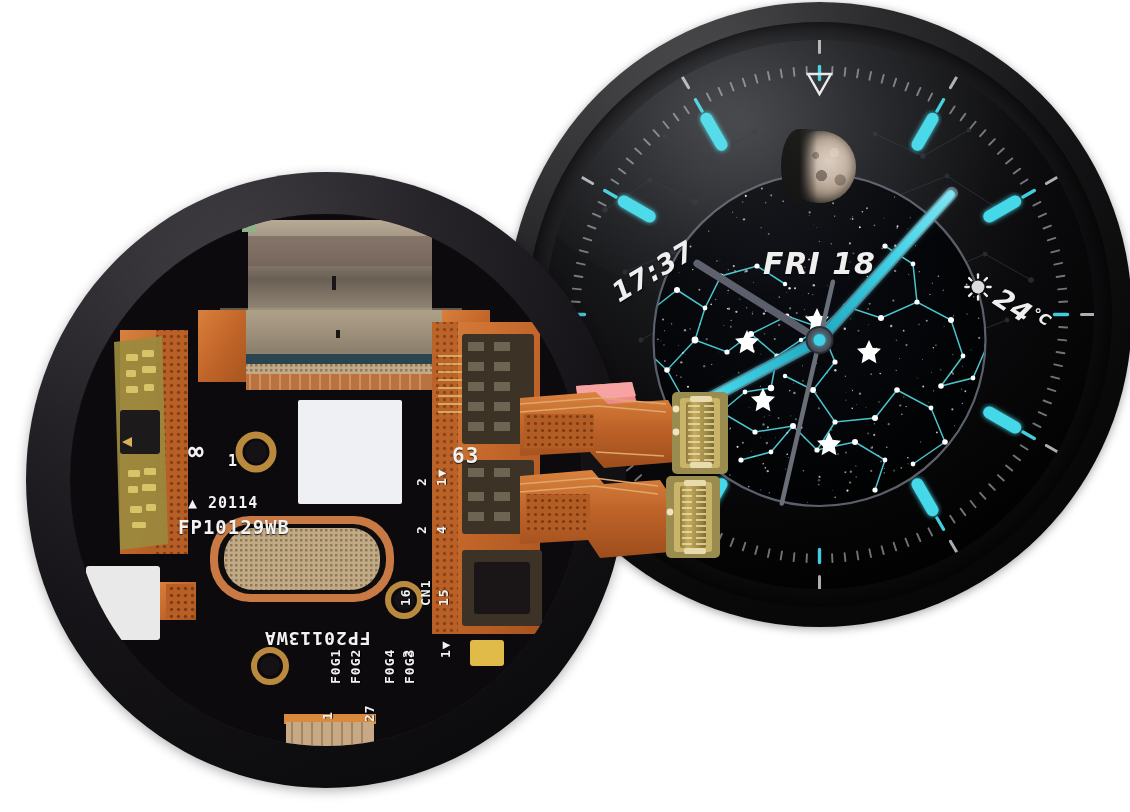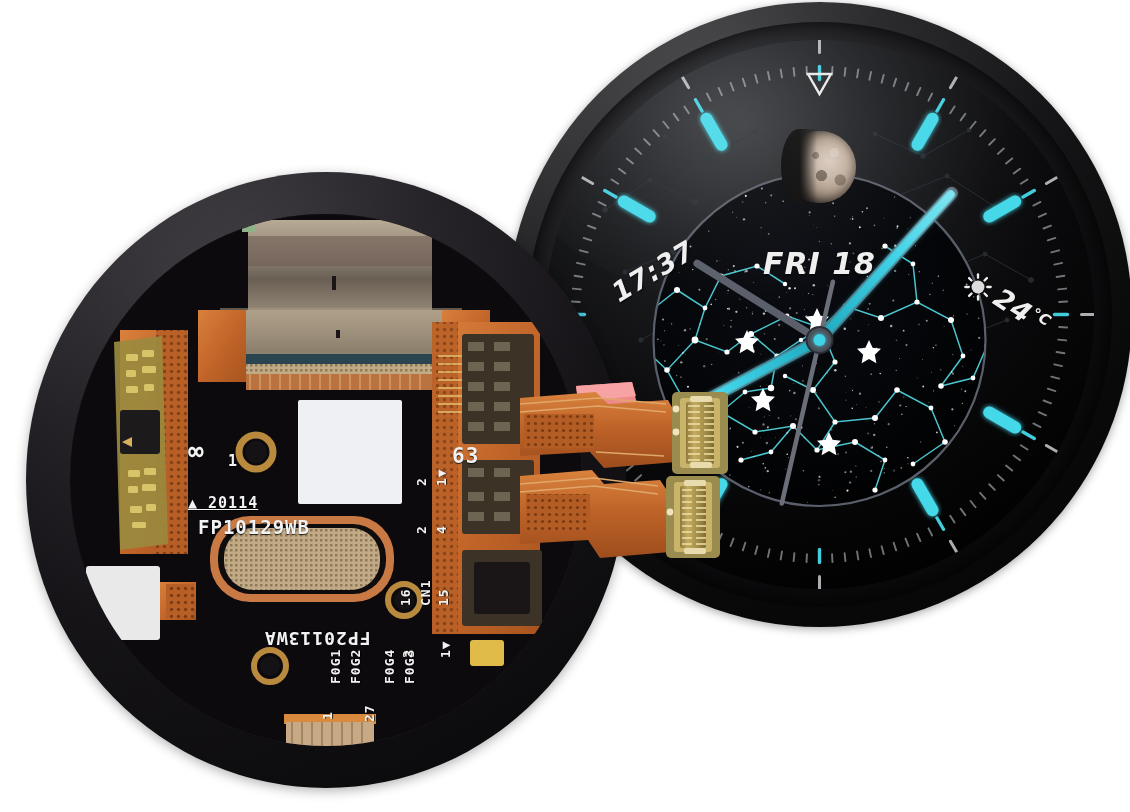--- a/index.html
+++ b/index.html
@@ -942,22 +942,22 @@
               <path d="M272 508 V534"></path>
               <path d="M282 508 V534"></path>
               <path d="M292 508 V534"></path>
           </g>
         </g>
       </svg>
 
       <div class="silk" style="left:118px;top:222px;font-size:26px;">∞</div>
       <div class="silk" style="left:158px;top:238px;">1</div>
       <div class="silk" style="left:382px;top:230px;font-size:21px;">63</div>
-      <div class="silk" style="left:118px;top:280px;text-decoration:underline;">▲ 20114</div>
-      <div class="silk" style="left:108px;top:302px;font-size:19px;margin-left:20px;">FP10129WB</div>
+      <div class="silk" style="left:118px;top:280px;">▲ 20114</div>
+      <div class="silk" style="left:108px;top:302px;font-size:19px;">FP10129WB</div>
 
       <div class="silk sm rot90" style="left:364px;top:272px;">1▼</div>
       <div class="silk sm rot90" style="left:344px;top:272px;">2</div>
       <div class="silk sm rot90" style="left:364px;top:320px;">4</div>
       <div class="silk sm rot90" style="left:344px;top:320px;">2</div>
 
       <div class="silk sm rot90" style="left:366px;top:392px;">15</div>
       <div class="silk sm rot90" style="left:328px;top:392px;">16</div>
       <div class="silk sm rot90" style="left:348px;top:392px;">CN1</div>
       <div class="silk sm rot90" style="left:368px;top:444px;">1▼</div>

